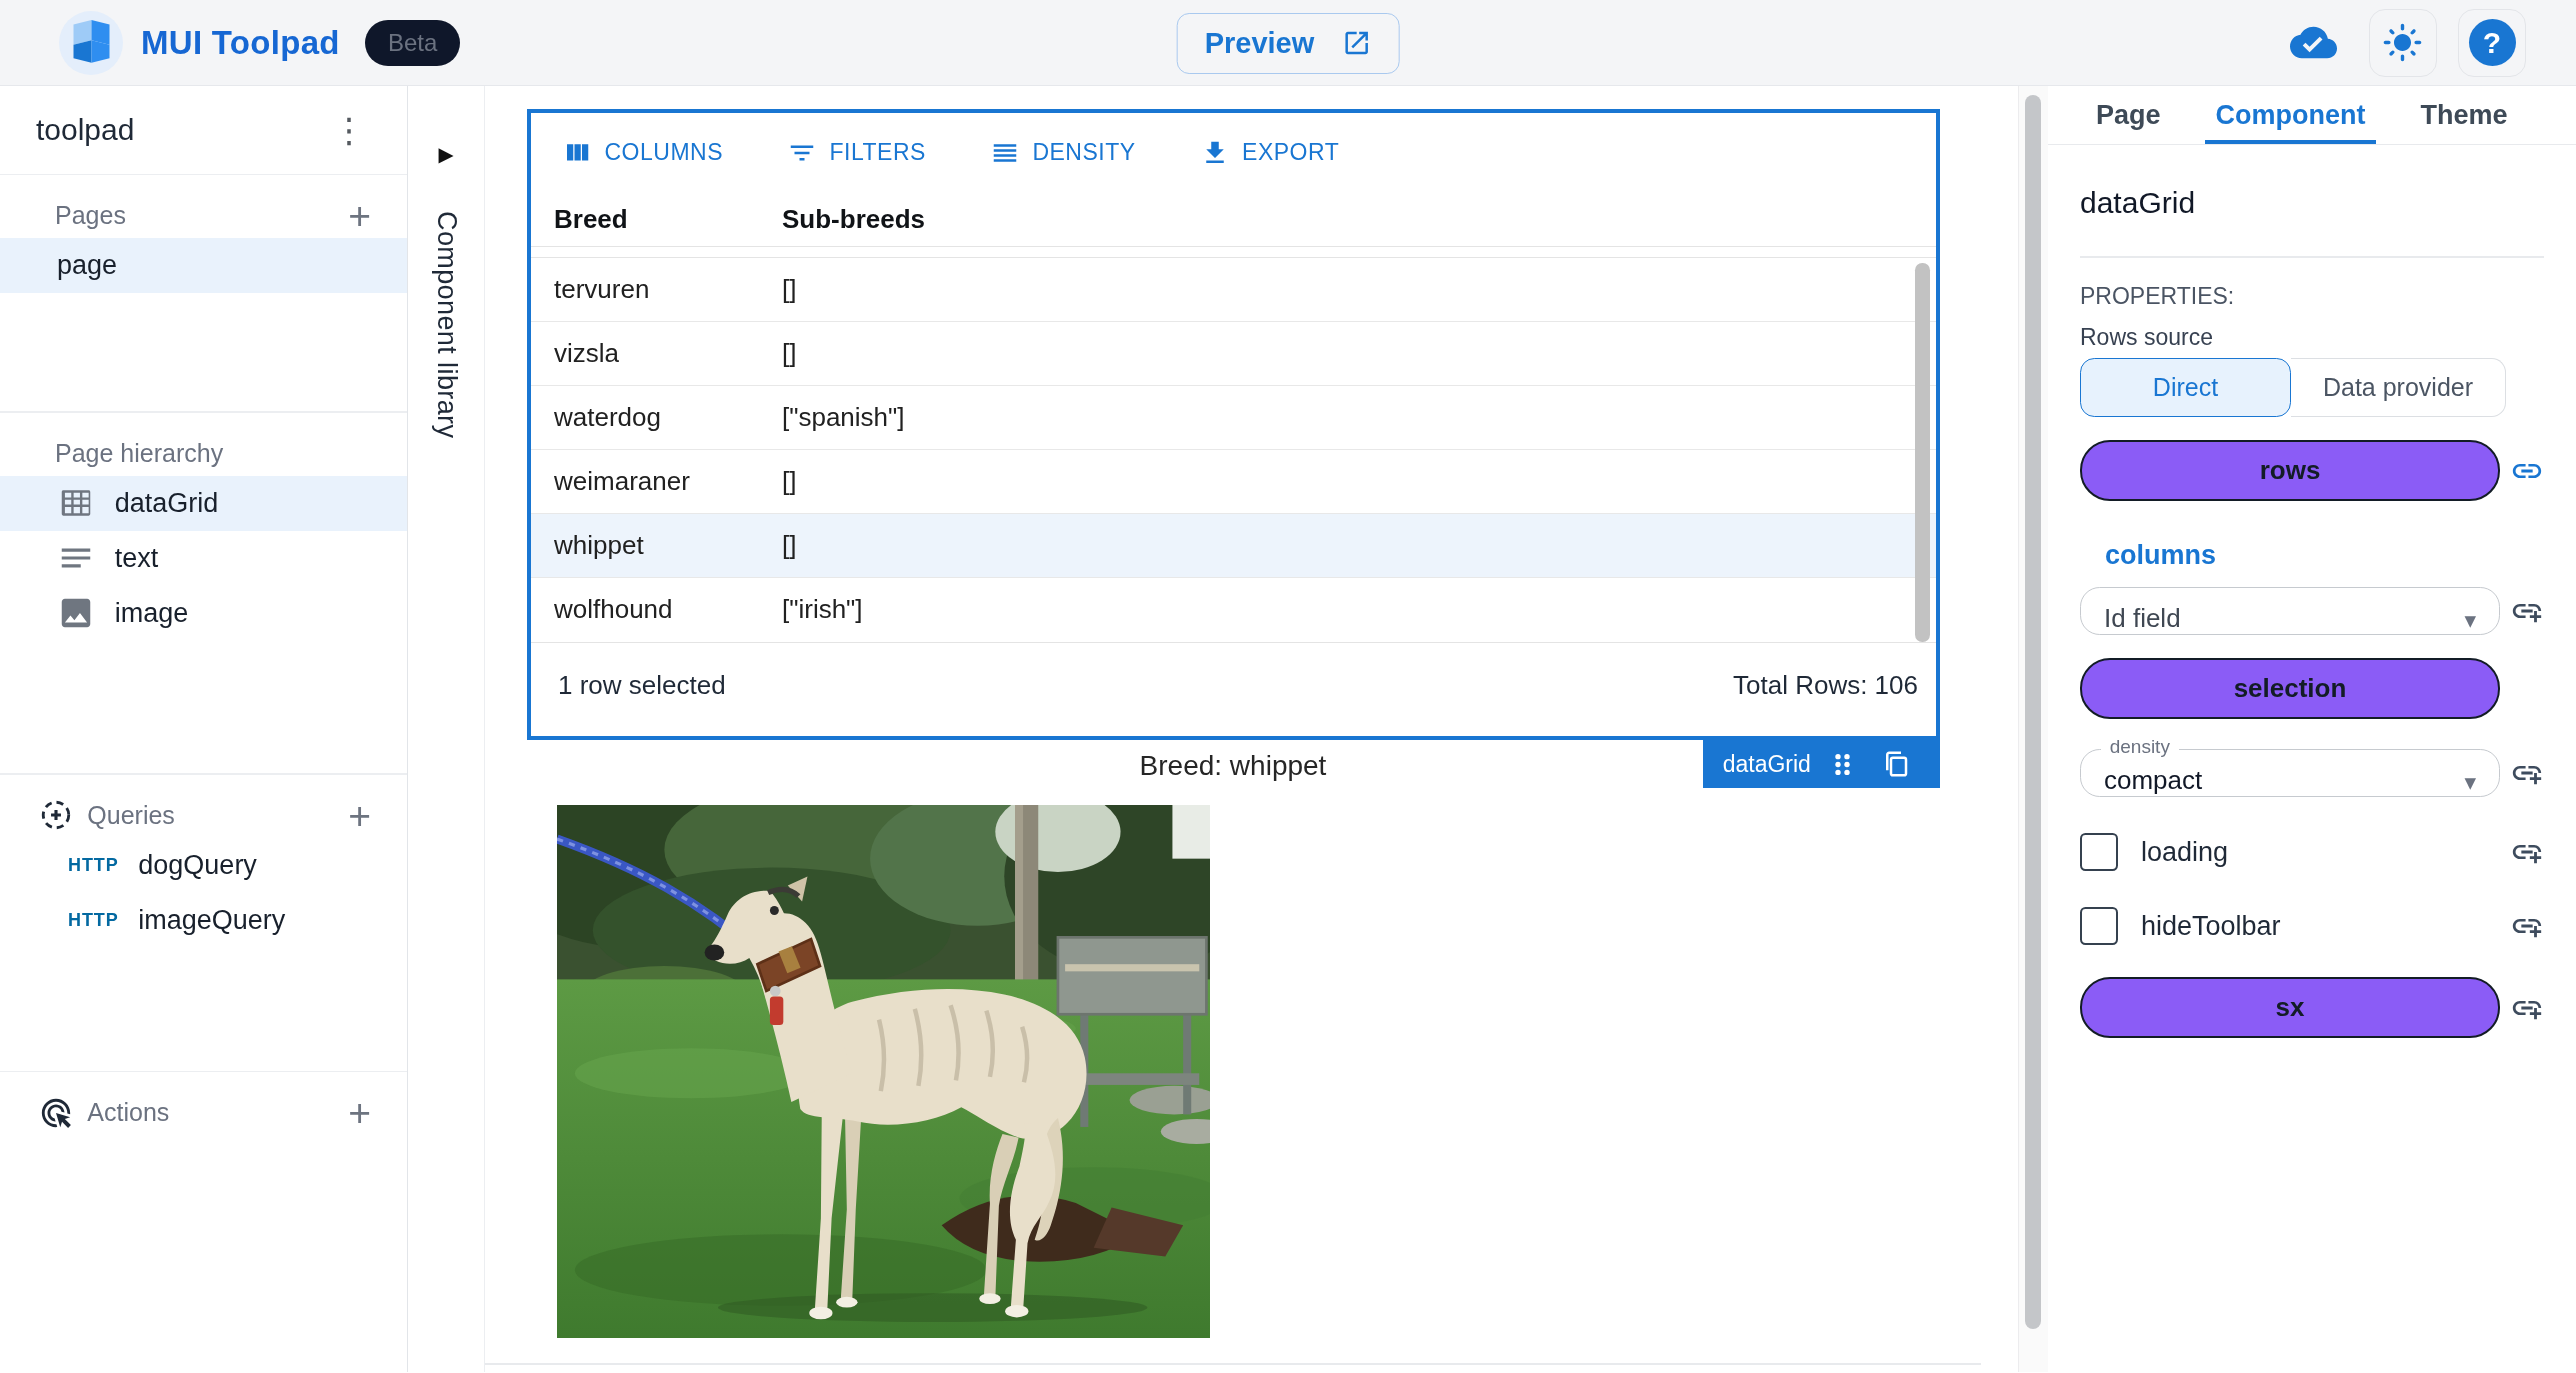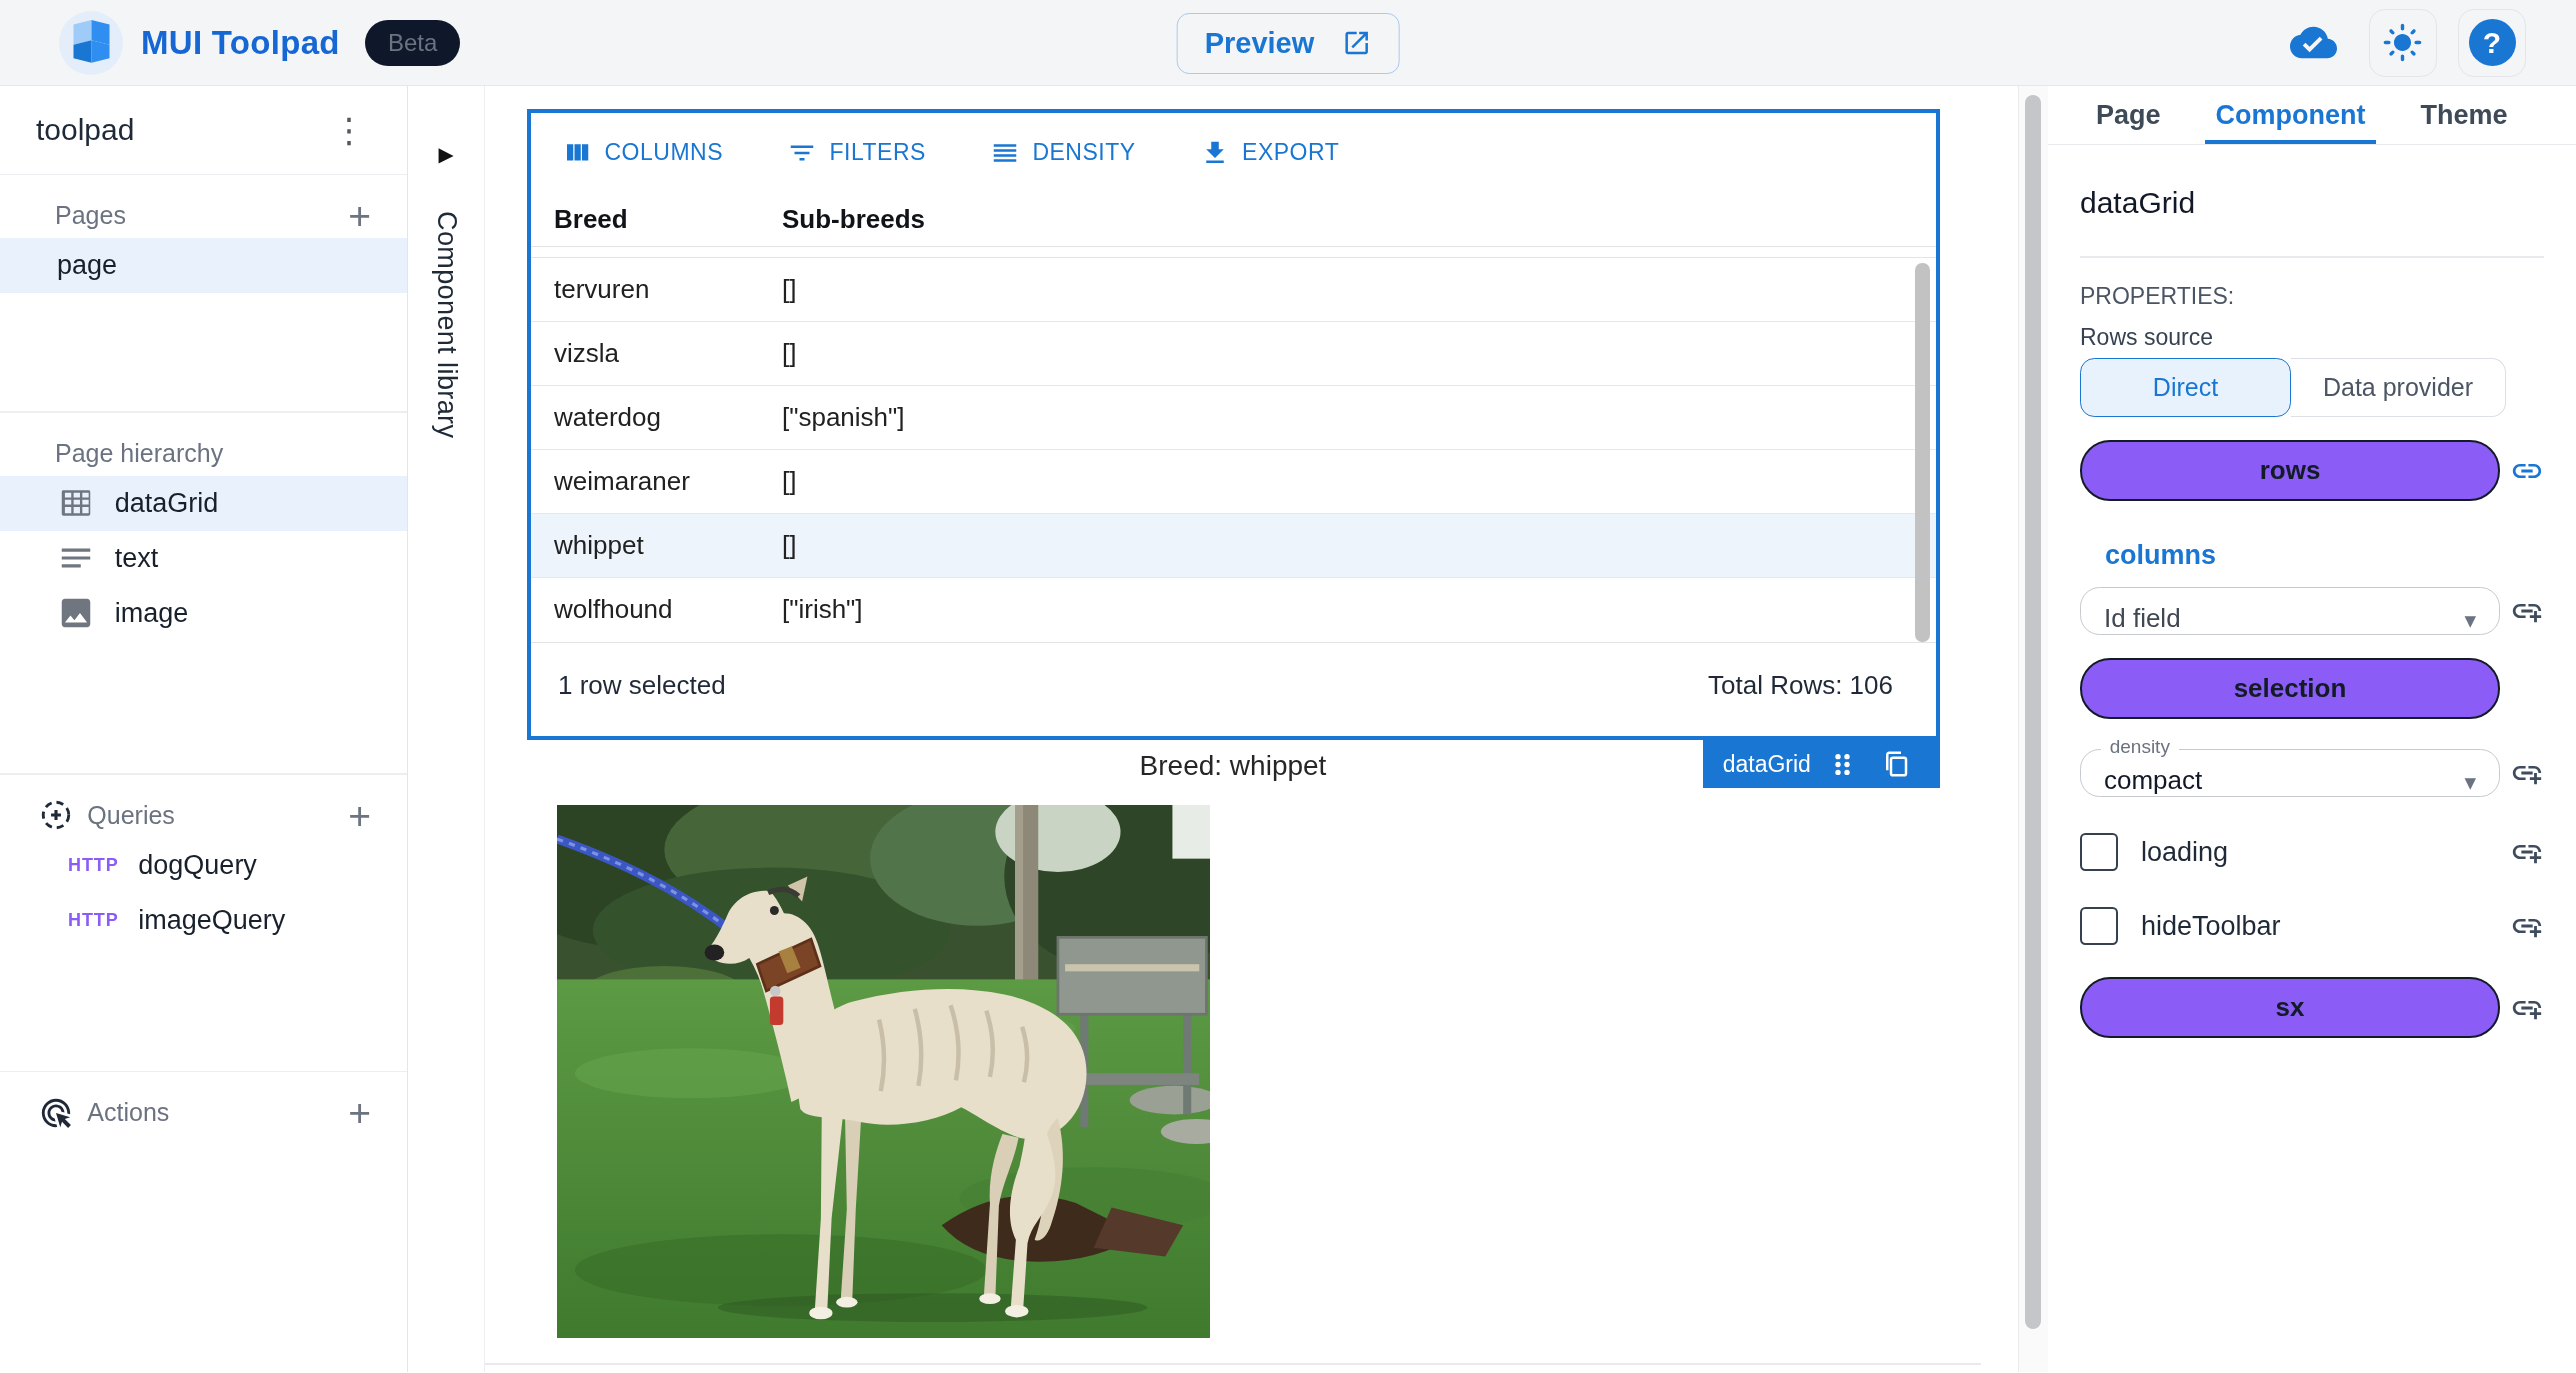--- a/index.html
+++ b/index.html
@@ -34,41 +34,41 @@
   .sb-header{height:89px;display:flex;align-items:center;padding:0 32px 0 36px;border-bottom:1.8px solid #eceef1;}
   .sb-title{font-size:30px;color:#1f2937;}
   .kebab{margin-left:auto;font-size:34px;color:#54595f;line-height:1;cursor:pointer;padding:3.6px 9px;}
   .sb-section{padding-top:18px;}
   .sb-label-row{height:45px;display:flex;align-items:center;padding:0 27px 0 55px;color:#6b7280;font-size:25px;}
   .sb-label-row .sec-icon{margin-right:14.3px;display:flex;color:#1f2937;}
   .sb-plus{margin-left:auto;font-size:39px;color:#6d7480;font-weight:300;line-height:1;cursor:pointer;padding:0 9px;}
   .sb-item{height:55px;display:flex;align-items:center;padding-left:57px;font-size:27px;color:#18202c;cursor:pointer;gap:19.7px;}
   .sb-item.selected{background:#e9f2fc;}
   .sb-item .it-icon{display:flex;color:#6f7680;}
-  .http-badge{font-size:18px;font-weight:bold;color:#8b5cf6;letter-spacing:0.9px;}
+  .http-badge{font-size:18px;font-weight:bold;color:#0369a1;letter-spacing:0.9px;}
   .sb-divider{height:1.8px;background:#eceef1;margin-top:0;}
   .sp134{height:118px;} .sp150{height:132px;} .sp140{height:123px;}
 
   
   .complib .arrow{position:absolute;top:57px;left:50%;transform:translateX(-50%);font-size:19.7px;color:#111;}
   .complib .vlabel{position:absolute;top:125px;left:50%;transform:translateX(-50%);
     writing-mode:vertical-rl;font-size:27px;color:#1f2937;letter-spacing:0.4px;white-space:nowrap;}
 
   
   .dg-wrap{position:absolute;left:42px;top:23px;width:1413px;height:631px;border:4.5px solid #1976d2;background:#fff;}
   .dg-toolbar{height:79px;display:flex;align-items:center;gap:52px;padding-left:25px;}
   .dg-tb-btn{display:flex;align-items:center;gap:12.5px;color:#1976d2;font-size:23px;font-weight:500;letter-spacing:0.5px;cursor:pointer;background:none;border:none;font-family:inherit;}
   .dg-header{height:55px;display:flex;align-items:center;border-bottom:1.8px solid #e4e4e4;}
   .dg-col1{width:251px;padding-left:23px;flex:none;}
   .dg-colr{flex:1;}
   .dg-header span{font-size:26px;font-weight:bold;color:#101317;}
   .dg-sliver{height:10.7px;border-bottom:1.8px solid #e4e4e4;}
   .dg-row{height:64px;display:flex;align-items:center;border-bottom:1.8px solid #e8e8e8;font-size:26px;color:#212121;cursor:pointer;}
   .dg-row.selected{background:#edf4fc;}
-  .dg-footer{height:87px;display:flex;align-items:center;justify-content:space-between;padding:0 43px 0 27px;font-size:26px;color:#1f2937;}
+  .dg-footer{height:87px;display:flex;align-items:center;justify-content:space-between;padding:0 18px 0 27px;font-size:26px;color:#1f2937;}
   .dg-thumb{position:absolute;right:6.3px;top:150px;width:14.3px;height:379px;background:#c2c2c2;border-radius:7.2px;}
   .dg-tag{position:absolute;left:1218px;top:654px;width:237px;height:48px;background:#1976d2;display:flex;align-items:center;
     gap:18px;padding:0 18px 0 19.7px;color:#fff;}
   .dg-tag .tag-label{font-size:23px;}
   .dg-tag svg{cursor:pointer;}
 
   .text-comp{position:absolute;left:0;top:664px;width:1496px;text-align:center;font-size:28px;color:#262626;}
   .canvas-bottom-line{position:absolute;left:0;top:1277px;width:1496px;height:1.8px;background:#e8eaed;}
   .dog-img{position:absolute;left:72px;top:719px;width:653px;height:533px;cursor:pointer;}
 

